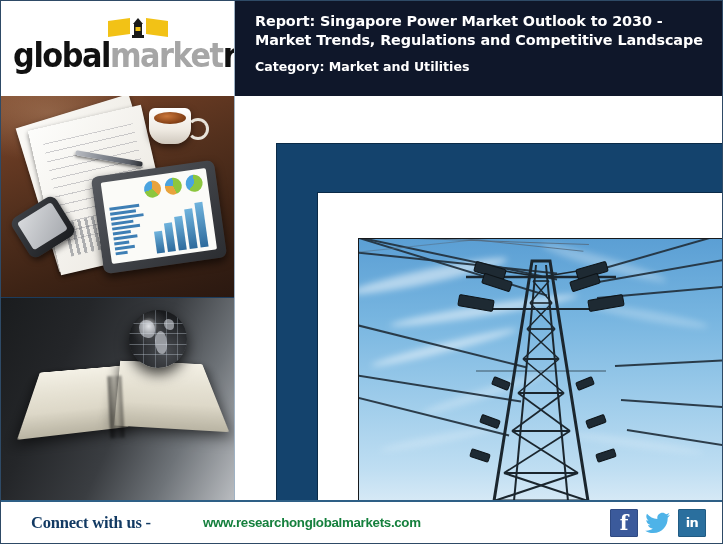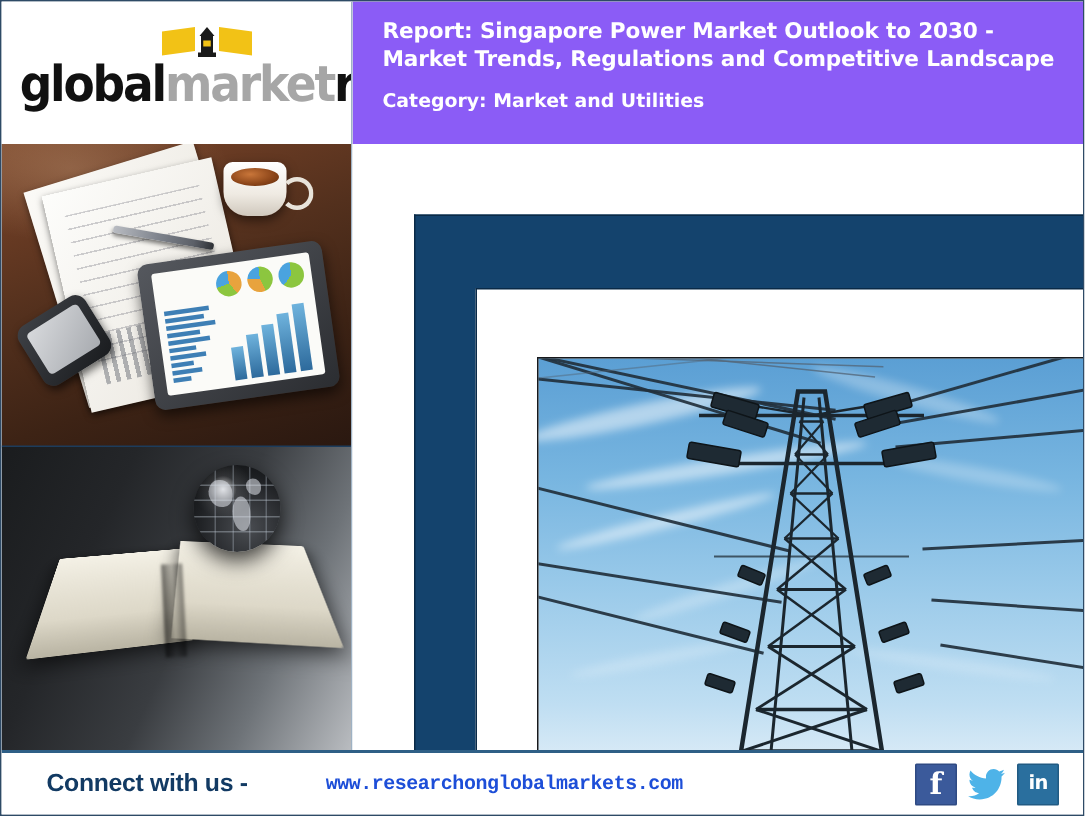--- a/index.html
+++ b/index.html
@@ -65,21 +65,21 @@
     line-height: 40px;
     white-space: nowrap;
     transform: scaleX(0.92);
     transform-origin: center center;
   }
   .lt-dark { color: #111111; }
   .lt-gray { color: #a6a6a6; }
 
   .title-panel {
     flex: 1;
-    background: #8b5cf6;
+    background: #0f172a;
     box-sizing: border-box;
     padding: 11px 18px 0 20px;
     color: #ffffff;
     overflow: hidden;
   }
   .report-title {
     font-family: "DejaVu Sans", sans-serif;
     font-size: 14.4px;
     font-weight: bold;
     line-height: 19px;
@@ -360,32 +360,32 @@
     width: 721px;
     height: 43px;
     background: #ffffff;
     box-sizing: border-box;
     border-top: 2px solid #2e5f86;
     display: flex;
     align-items: center;
     padding: 0 10px 0 30px;
   }
   .connect-label {
-    font-family: Liberation Sans, sans-serif;
+    font-family: Liberation Serif, serif;
     font-size: 16.5px;
     font-weight: bold;
     color: #123a63;
     letter-spacing: -0.2px;
     white-space: nowrap;
   }
   .site-url {
-    font-family: Liberation Mono, monospace;
+    font-family: Liberation Sans, sans-serif;
     font-size: 13.3px;
     font-weight: bold;
-    color: #1d4ed8;
+    color: #15803d;
     margin-left: 52px;
     letter-spacing: -0.3px;
     white-space: nowrap;
   }
   .social {
     margin-left: auto;
     display: flex;
     align-items: center;
     gap: 7px;
     padding-right: 6px;

